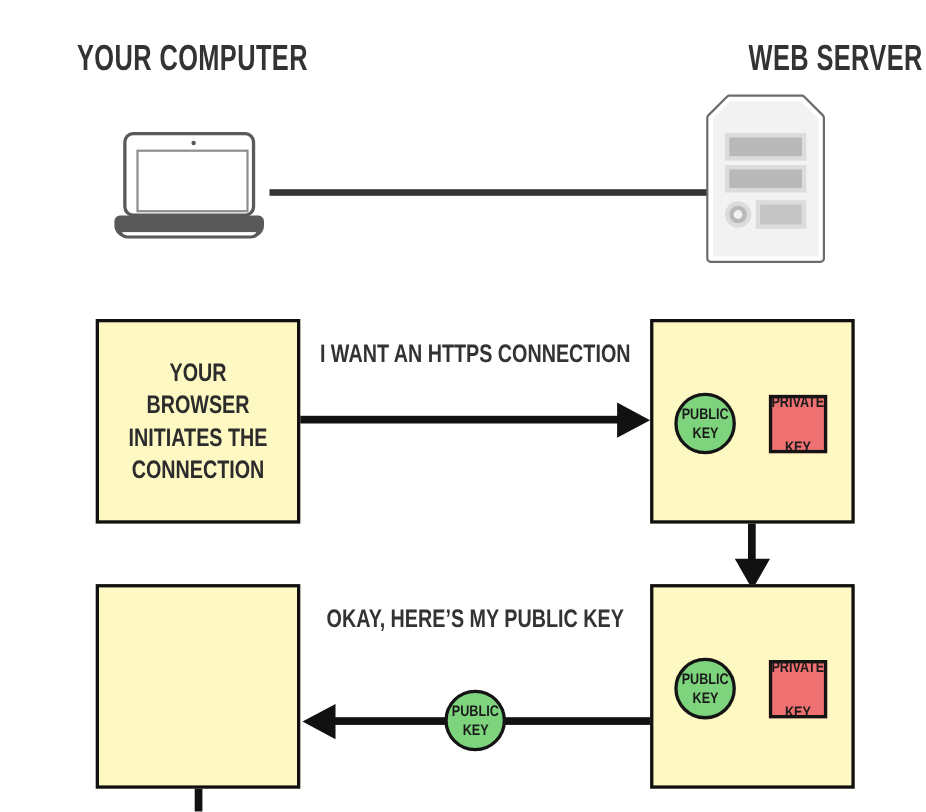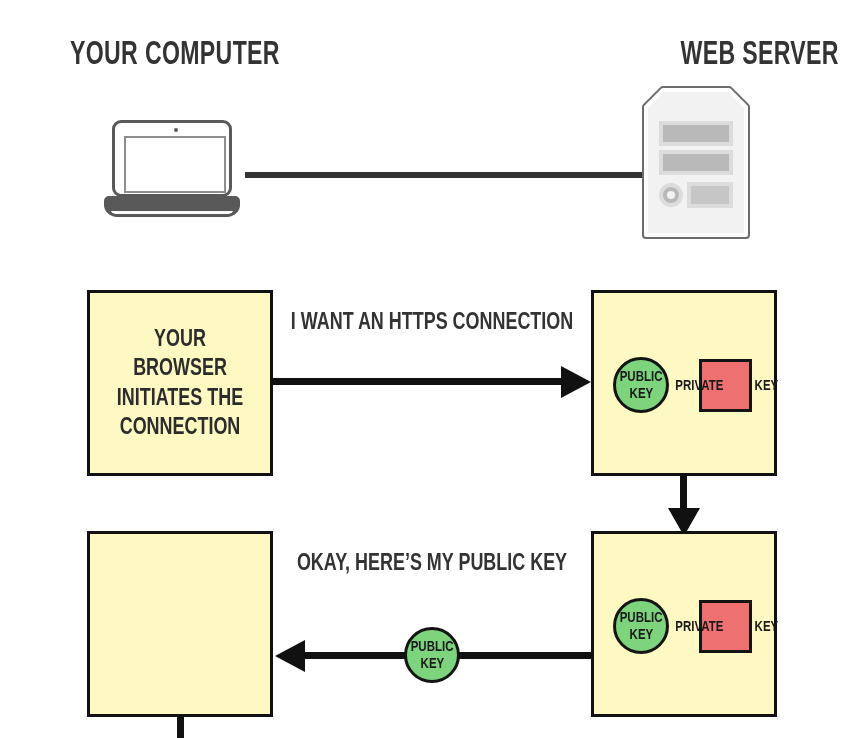--- a/index.html
+++ b/index.html
@@ -213,21 +213,21 @@
     align-items: center;
     justify-content: center;
   }
   .key-square {
     position: absolute;
     width: 53px;
     height: 53px;
     border: 3px solid #141414;
     box-sizing: border-box;
     display: flex;
-    flex-direction: row;
+    flex-direction: column;
     align-items: center;
     justify-content: center;
     gap: 24px;
   }
   .key-label {
     font-family: "Liberation Sans", sans-serif;
     font-weight: bold;
     font-size: 14px;
     line-height: 1.18;
     color: #1a1a1a;

